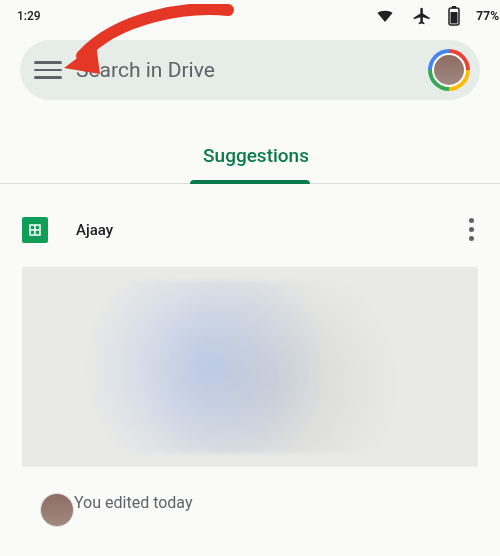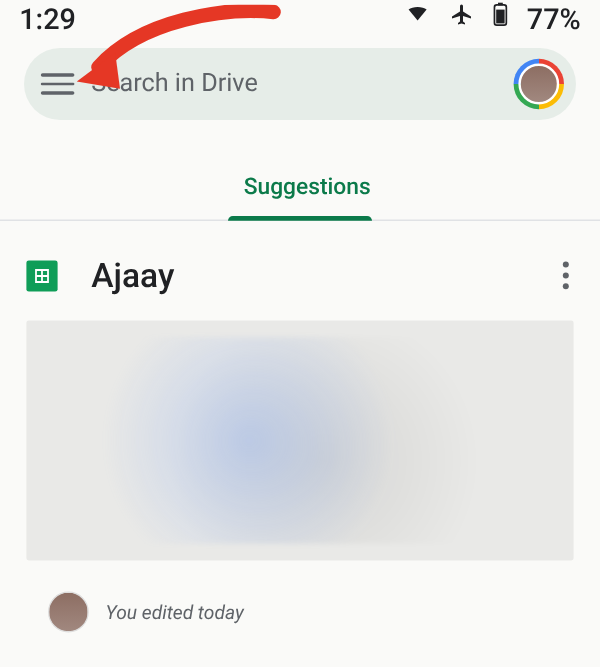--- a/index.html
+++ b/index.html
@@ -1,36 +1,36 @@
 <!DOCTYPE html>
 <html><head>
 <meta charset="utf-8">
 <style>
   * { box-sizing: border-box; margin: 0; padding: 0; }
   html, body { width: 500px; height: 556px; font-family: Roboto, "Helvetica Neue", Arial, sans-serif; background: #fafaf8; color: #202124; overflow: hidden; }
-  .status-bar { height: 32px; display: flex; align-items: center; justify-content: space-between; padding: 0 16px; font-size: 24px; font-weight: 500; color: #202124; }
-  .status-right { display: flex; align-items: flex-start; gap: 16px; }
+  .status-bar { height: 32px; display: flex; align-items: center; justify-content: space-between; padding: 0 1px; font-size: 12px; font-weight: 500; color: #202124; margin-left: 16px; }
+  .status-right { display: flex; align-items: center; gap: 16px; font-weight: bold; }
   .search-pill { margin: 8px 20px 0 20px; height: 60px; border-radius: 30px; background: #e6ede8; display: flex; align-items: center; padding: 0 10px 0 14px; gap: 14px; }
   .hamburger { width: 28px; height: 28px; display: flex; flex-direction: column; justify-content: center; gap: 5px; cursor: pointer; }
   .hamburger div { height: 2.5px; background: #5f6368; border-radius: 2px; }
   .search-text { flex: 1; font-size: 21px; color: #5f6368; }
   .avatar-ring { width: 42px; height: 42px; border-radius: 50%; background: conic-gradient(#ea4335 0 90deg, #fbbc05 90deg 180deg, #34a853 180deg 270deg, #4285f4 270deg 360deg); display:flex; align-items:center; justify-content:center; }
   .avatar-inner { width: 34px; height: 34px; border-radius: 50%; background: linear-gradient(#8d6e63, #a1887f); border: 2px solid #fff; }
   .tabs { display: flex; margin-top: 30px; border-bottom: 1px solid #dadce0; }
   .tab { flex: 1; text-align: center; font-size: 19px; padding: 14px 0 16px 0; cursor: pointer; color: #5f6368; font-weight: 500; position: relative; }
   .tab.active { color: #0b7a4a; padding-left: 12px; }
   .tab.active::after { content:""; position:absolute; left:50%; transform:translateX(-50%); bottom:-1px; width: 120px; height: 4px; background:#0b7a4a; border-radius: 4px 4px 0 0; }
   .file-header { display:flex; align-items:center; padding: 28px 22px 10px 22px; gap: 22px; }
   .sheet-icon { width: 26px; height: 26px; background:#0f9d58; display:flex; align-items:center; justify-content:center; border-radius:2px; }
-  .file-title { flex:1; font-size:28px; font-weight:500; color:#202124; padding-left: 6px; }
+  .file-title { flex:1; font-size:15px; font-weight:500; color:#202124; padding-left: 6px; }
   .more-dots { display:flex; flex-direction:column; gap:4px; padding: 6px 4px; cursor:pointer; }
   .more-dots span { width:5px; height:5px; background:#5f6368; border-radius:50%; }
   .preview { margin: 10px 22px 0 22px; height: 200px; background: #e9e9e7; border-radius: 2px; position: relative; overflow: hidden; }
   .preview::before { content:""; position:absolute; inset:14px; background: radial-gradient(circle at 40% 50%, rgba(120,160,240,.35), transparent 45%), radial-gradient(circle at 55% 60%, rgba(0,0,0,.08), transparent 50%); filter: blur(2px); }
-  .activity { display:flex; align-items:center; gap: 14px; margin: 26px 22px 0 40px; font-style: italic; }
+  .activity { display:flex; align-items:flex-start; margin: 26px 22px 0 40px; }
   .mini-avatar { width: 34px; height: 34px; border-radius: 50%; background: linear-gradient(#8d6e63,#a1887f); border:1px solid #ddd; }
   .activity-text { font-size: 16px; color:#5f6368; }
   .annotation-arrow { position:absolute; left:58px; top:4px; pointer-events:none; }
 </style>
 </head>
 <body>
 
 <svg class="annotation-arrow" width="180" height="80" viewBox="0 0 180 80">
   <path d="M170 6 C 130 2, 60 12, 24 52" stroke="#e53725" stroke-width="12" fill="none" stroke-linecap="round"></path>
   <polygon points="6,64 38,40 42,70" fill="#e53725"></polygon>

